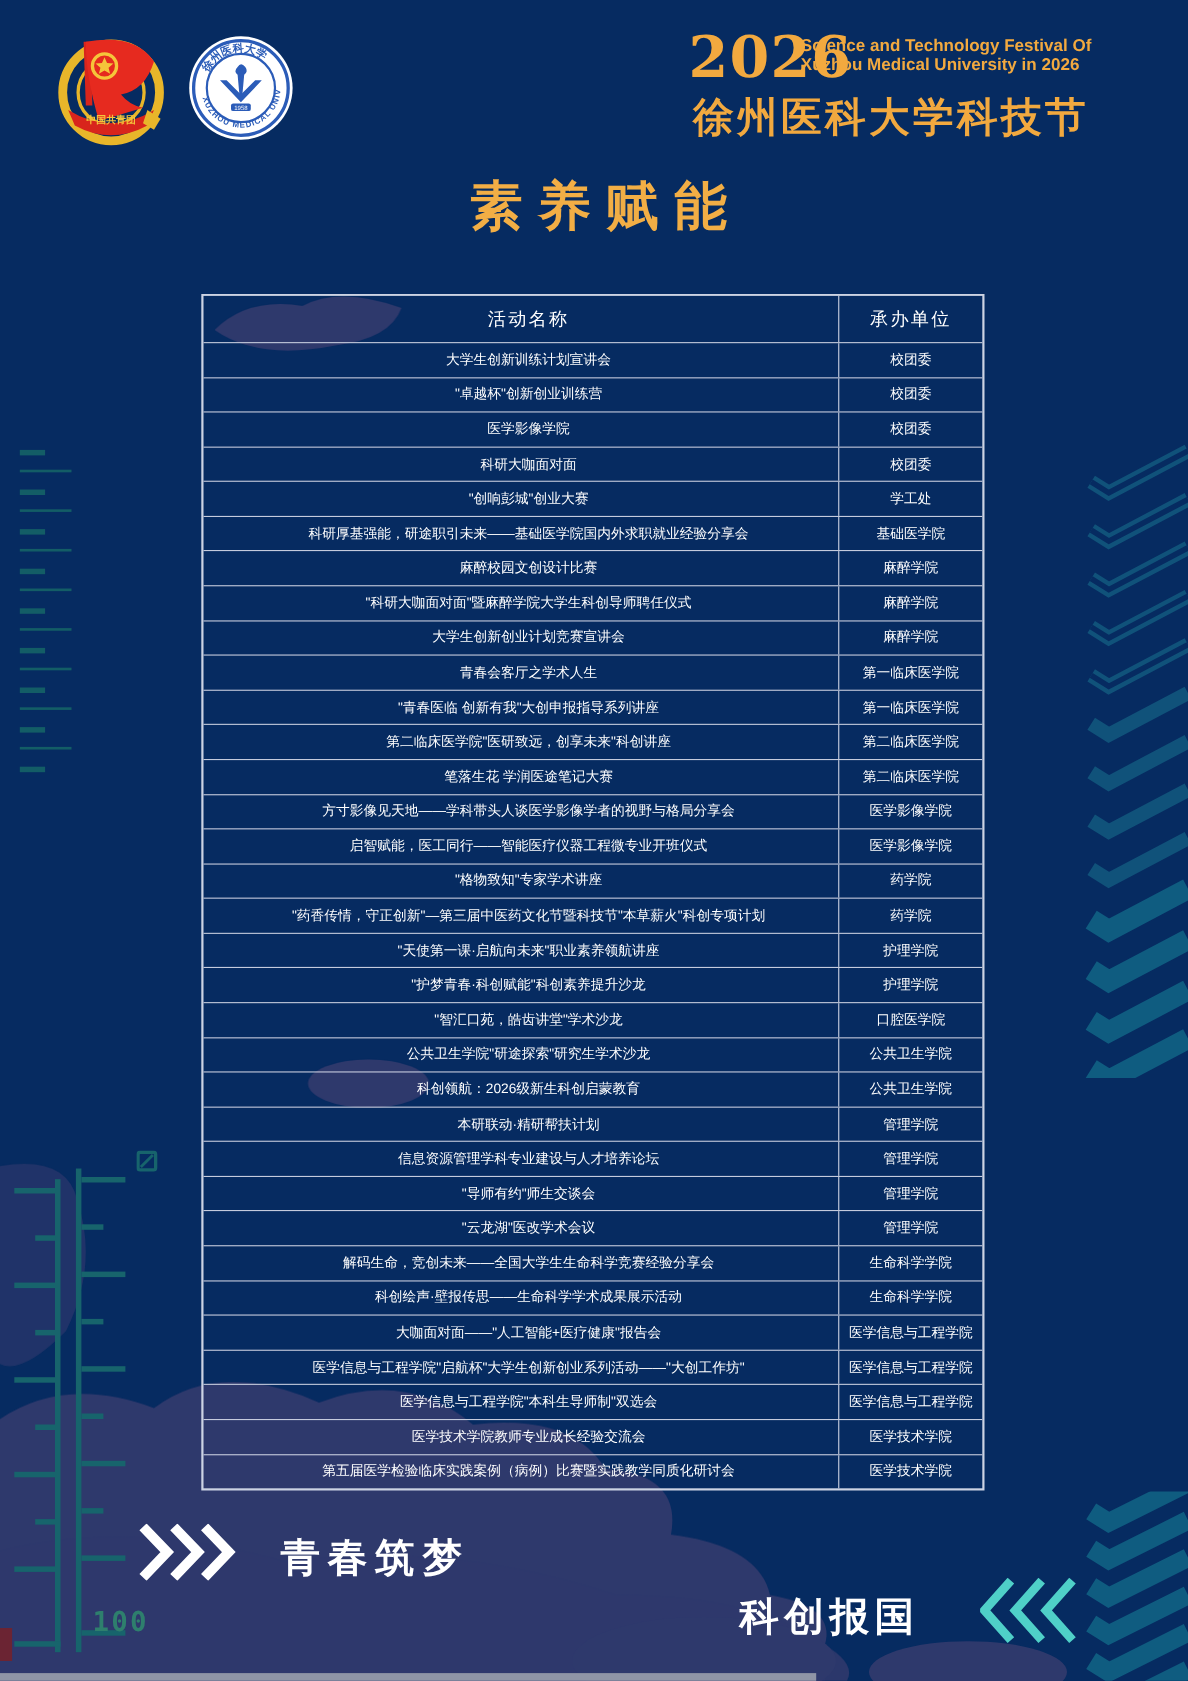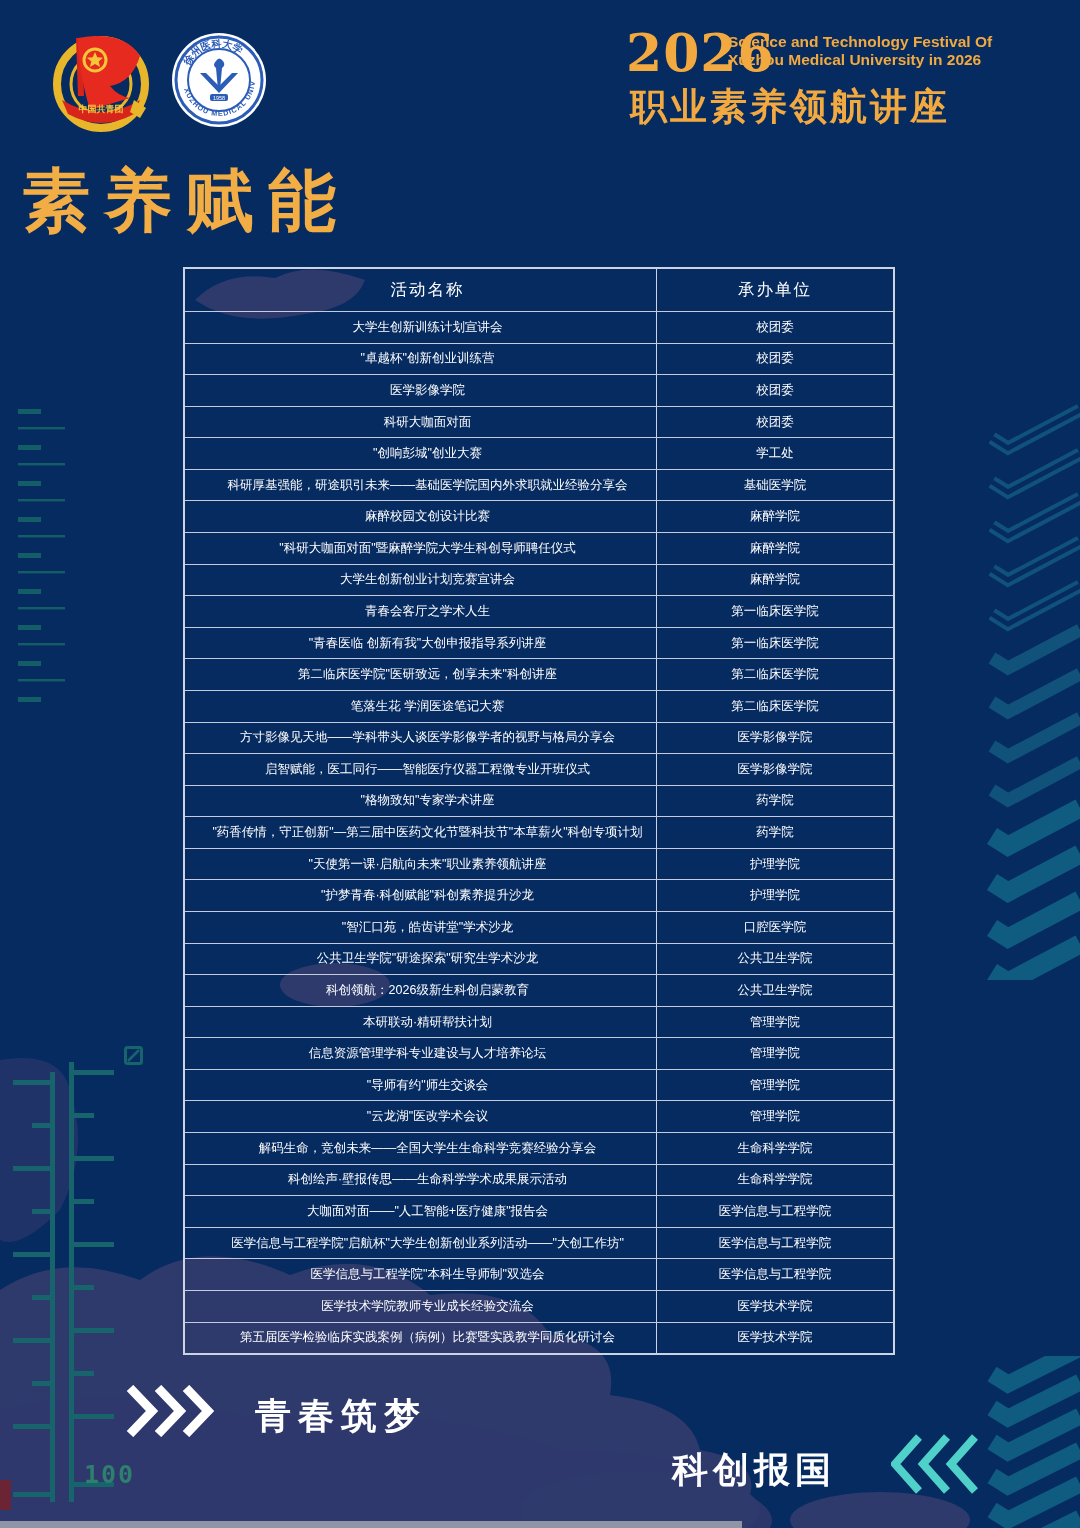--- a/index.html
+++ b/index.html
@@ -25,30 +25,30 @@
   
   #logo-youth{left:48px;top:26px;z-index:3;}
   #logo-univ{left:170px;top:31px;z-index:3;}
   #year{left:626px;top:22px;z-index:3;
     font-family:"DejaVu Serif","Liberation Serif",serif;
     font-weight:bold;font-size:52px;color:#f2a93f;letter-spacing:1px;text-align:center;}
   #subtitle{left:728px;top:33px;z-index:3;color:#f2a93f;
     font-size:15.5px;line-height:18px;font-weight:bold;}
   #festival-title{left:630px;top:82px;width:412px;z-index:3;
     color:#f2a93f;font-size:37px;font-weight:bold;letter-spacing:3px;white-space:nowrap;}
-  #page-title{left:0;top:156px;width:1080px;text-align:left;z-index:3;
-    color:#f2ae45;font-size:68px;font-weight:bold;letter-spacing:14px;
+  #page-title{left:0;top:156px;width:1080px;text-align:center;z-index:3;
+    color:#f2ae45;font-size:48px;font-weight:bold;letter-spacing:14px;
     padding-left:22px;box-sizing:border-box;}
   
   #activity-table{left:183px;top:267px;width:712px;height:1088px;z-index:3;
     border:2px solid #ccd3e3;display:flex;flex-direction:column;box-sizing:border-box;}
   .thead{height:42px;flex:0 0 42px;display:flex;}
   .th{display:flex;align-items:center;justify-content:center;
     font-size:16.5px;letter-spacing:2px;color:#ffffff;}
-  .col-activity{width:472px;border-right:1.5px solid #ccd3e3;box-sizing:border-box;padding-left:14px;}
+  .col-activity{width:578px;border-right:1.5px solid #ccd3e3;box-sizing:border-box;padding-left:14px;}
   .col-organizer{flex:1;}
   #table-rows{flex:1;display:flex;flex-direction:column;}
   .trow{flex:1;display:flex;border-top:1.2px solid #c5cbdd;}
   .td{display:flex;align-items:center;justify-content:center;text-align:center;
     font-size:12.5px;color:#ffffff;line-height:1.2;}
   
   #fwd-arrows{left:126px;top:1385px;z-index:3;}
   #slogan-left{left:255px;top:1392px;z-index:3;
     font-size:36px;font-weight:bold;letter-spacing:7px;color:#ffffff;}
   #slogan-right{left:672px;top:1446px;z-index:3;
@@ -197,21 +197,21 @@
   <path d="M46,30 q3,-5 7,0 q3,4 -1,7 l-2,22 l-2,0 l-2,-22 q-4,-3 0,-7 z" fill="#2b5cb8"></path>
   <rect x="40" y="63" width="18" height="7" rx="2" fill="#2b5cb8"></rect>
   <text x="49" y="69" text-anchor="middle" font-size="5.5" fill="#ffffff">1958</text>
 </svg>
 
 <div id="year" class="abs">2026</div>
 <div id="subtitle" class="abs">
   <div>Science and Technology Festival Of</div>
   <div>Xuzhou Medical University in 2026</div>
 </div>
-<div id="festival-title" class="abs">职业素养领航讲座</div>
+<div id="festival-title" class="abs">徐州医科大学科技节</div>
 <div id="page-title" class="abs">素养赋能</div>
 
 <div id="activity-table" class="abs">
   <div class="thead">
     <div class="th col-activity">活动名称</div>
     <div class="th col-organizer">承办单位</div>
   </div>
   <div id="table-rows">
   <div class="trow">
     <div class="td col-activity">大学生创新训练计划宣讲会</div>

